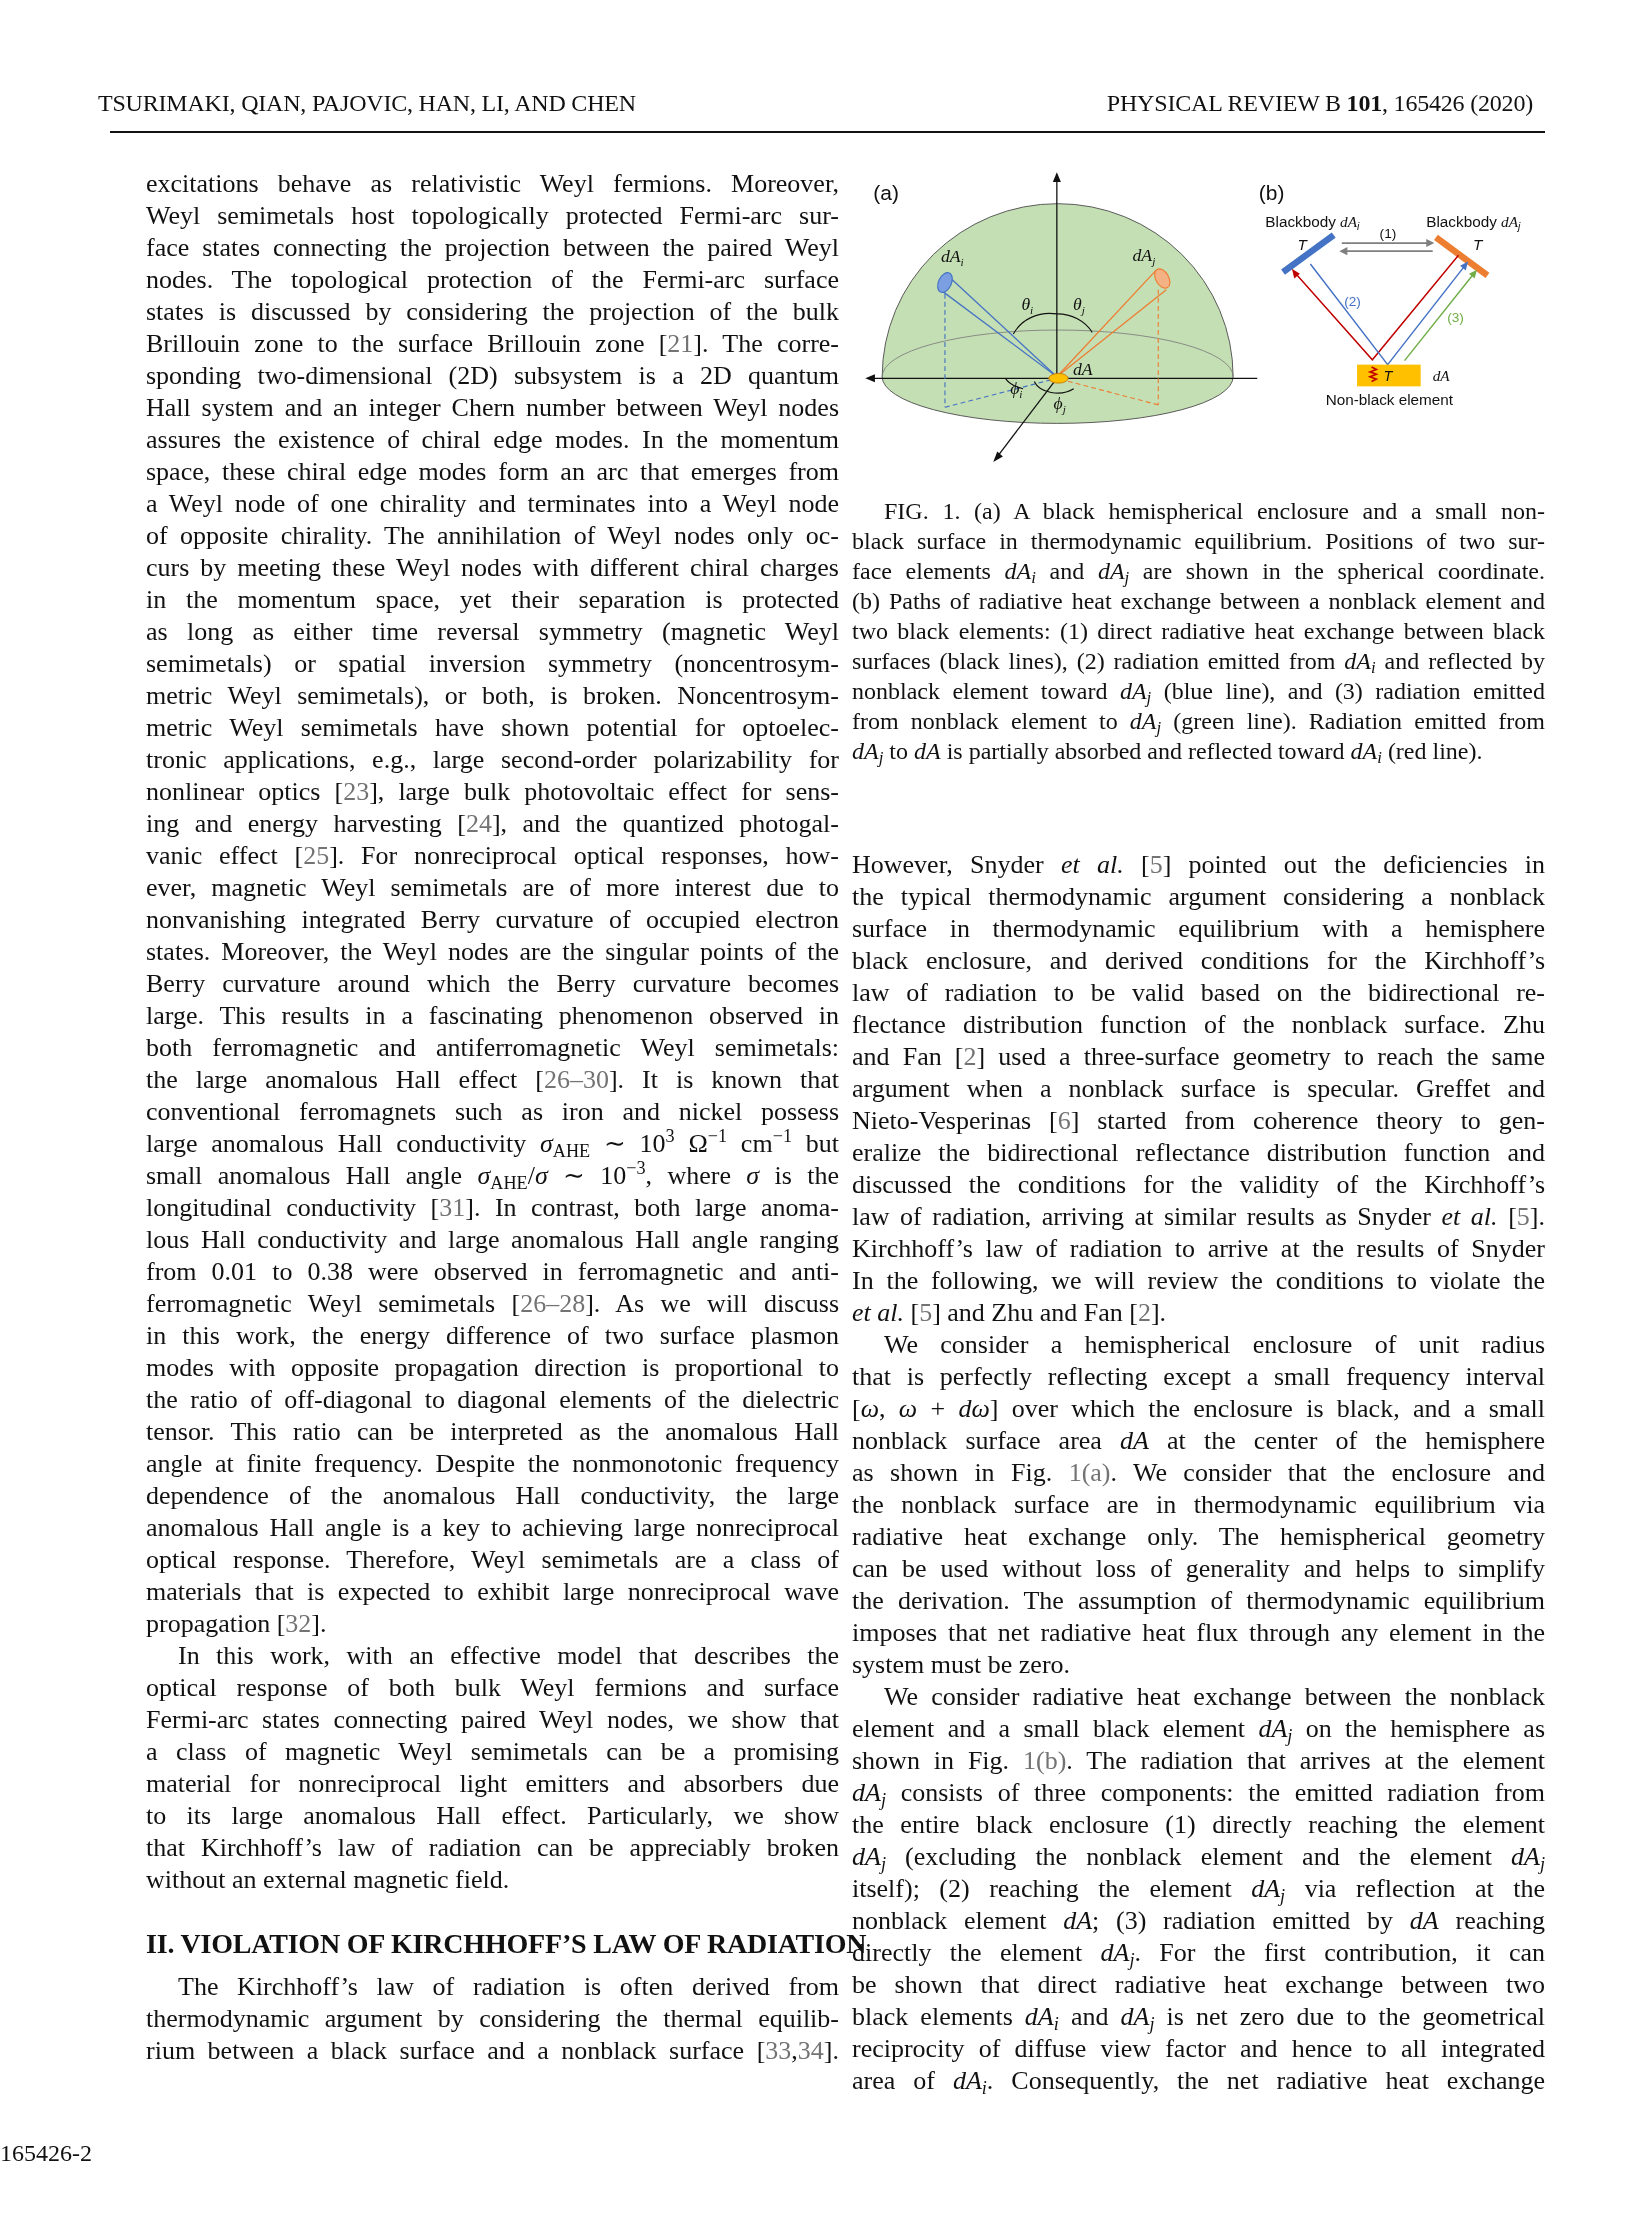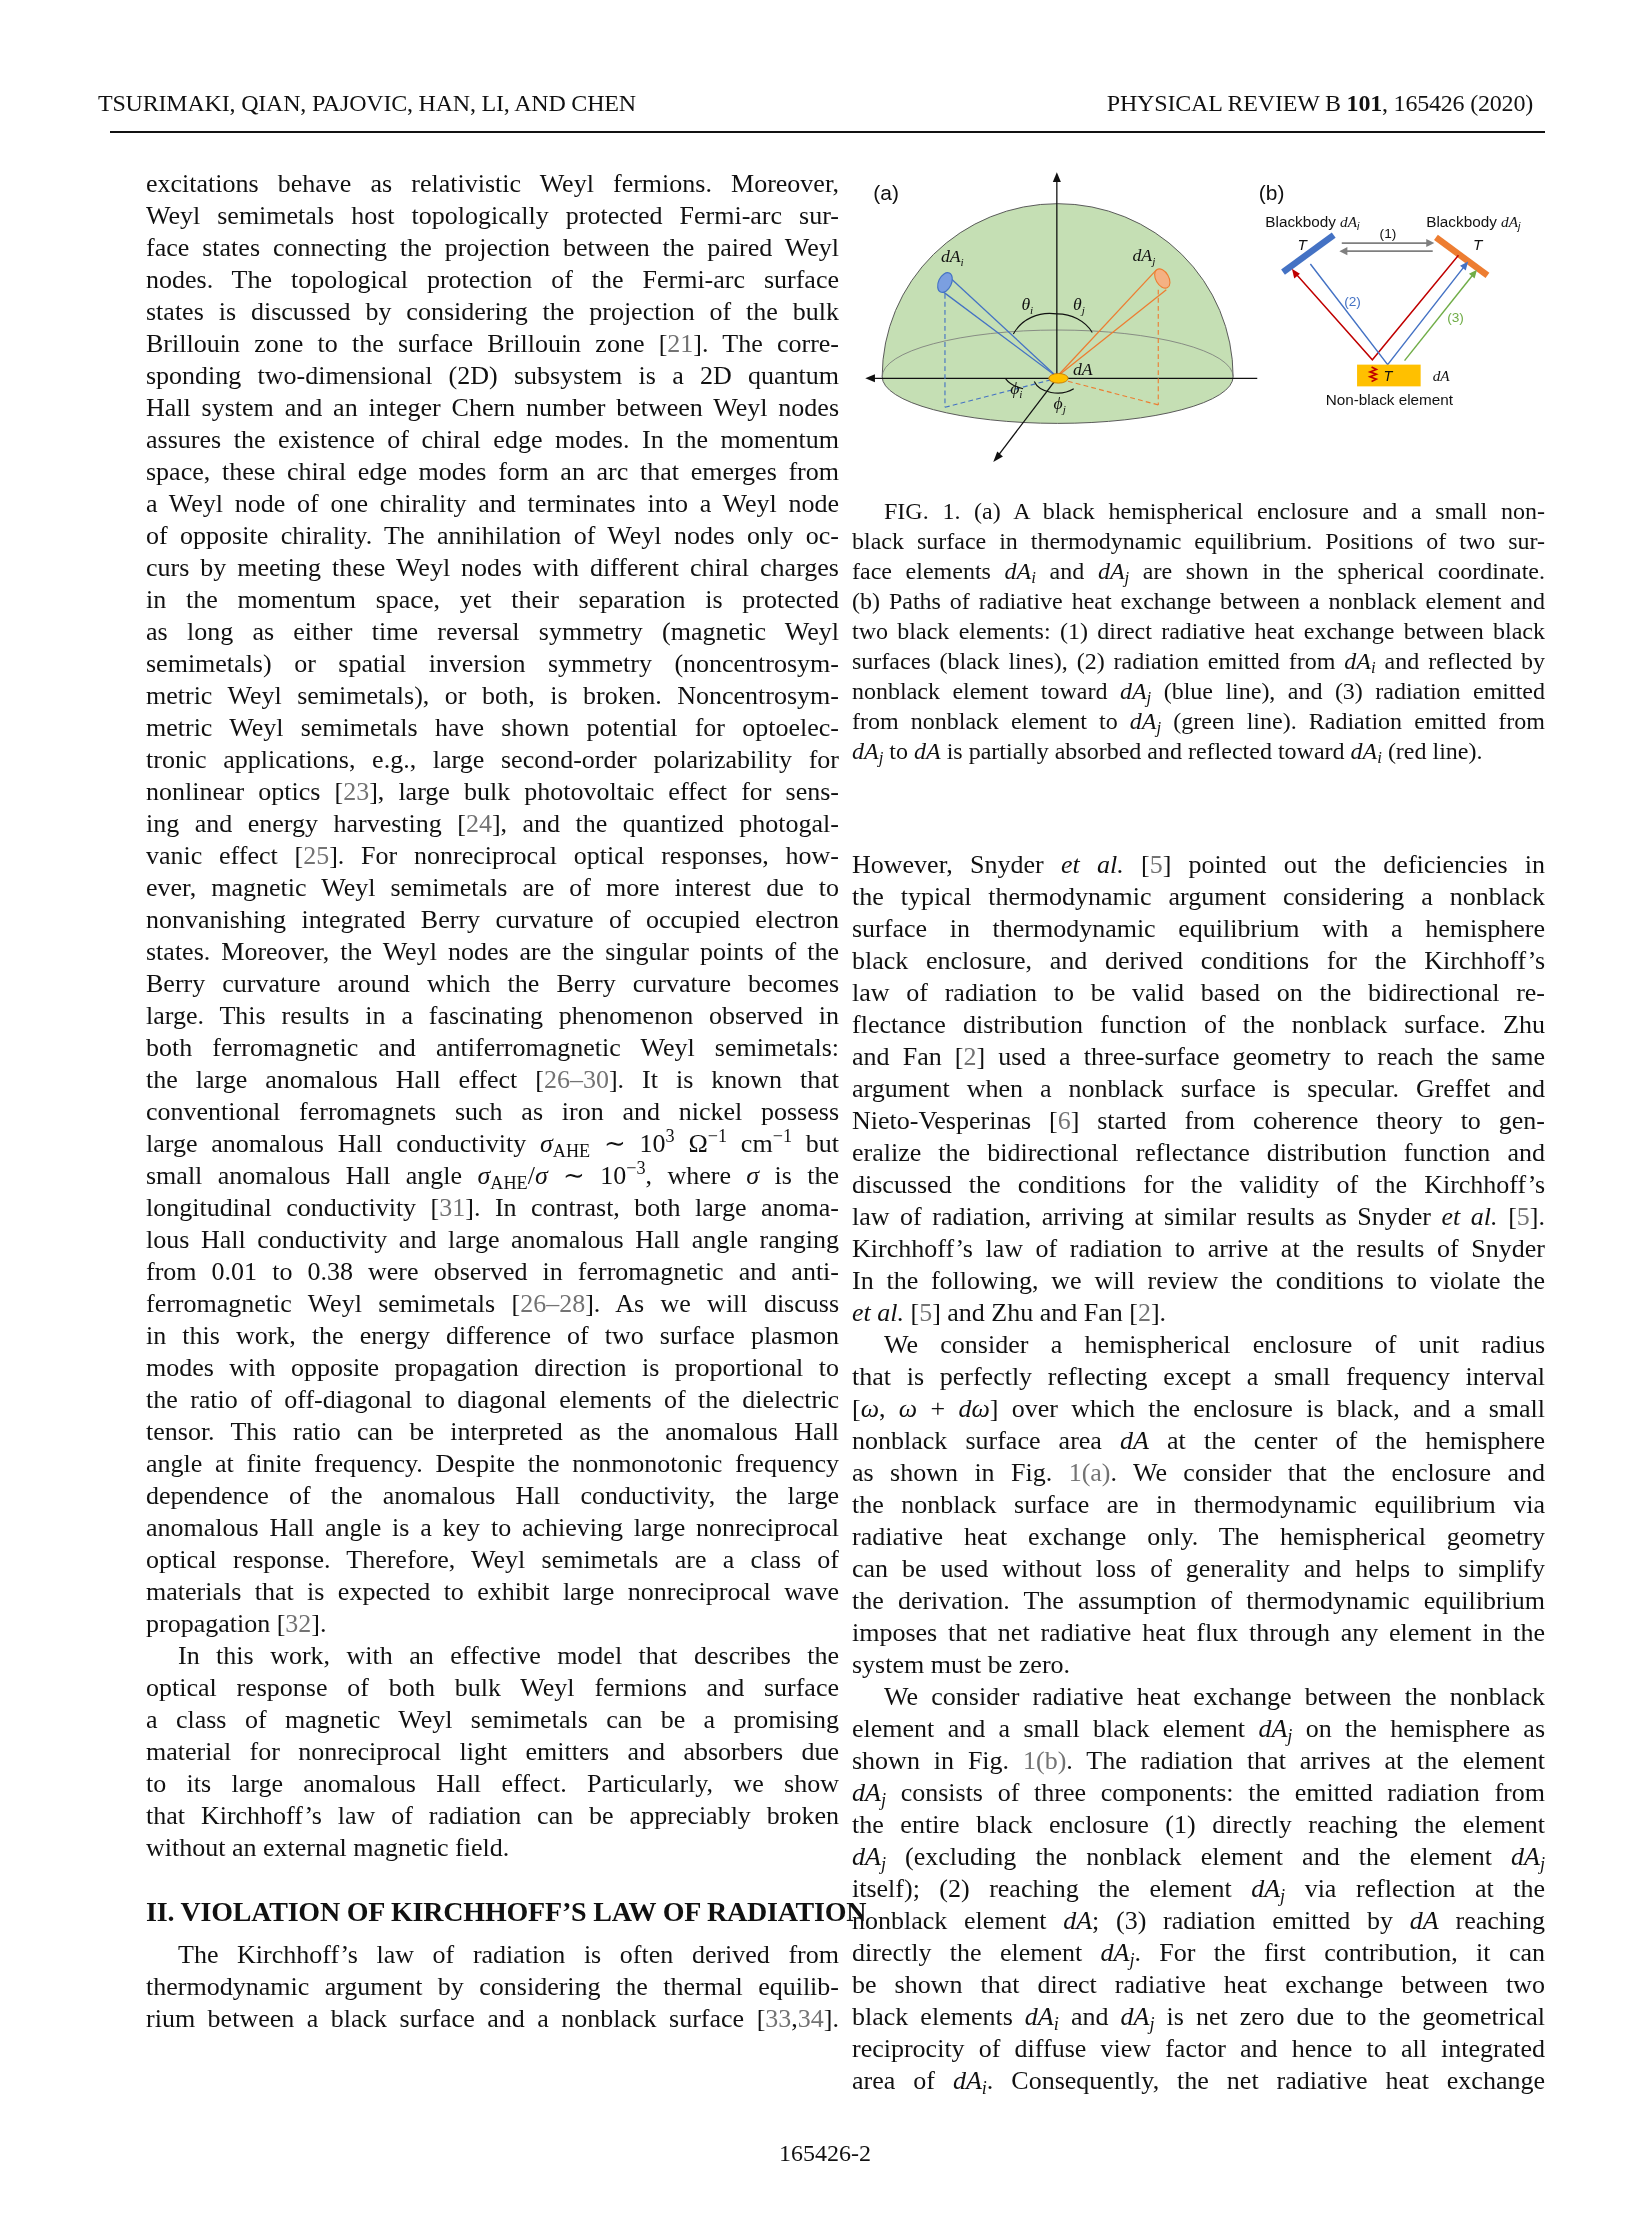--- a/index.html
+++ b/index.html
@@ -20,21 +20,21 @@
   .cite { color: #737373; }
   .it { font-style: italic; }
   sub { font-size: 0.7em; vertical-align: -0.25em; line-height: 0; }
   sup { font-size: 0.7em; vertical-align: 0.55em; line-height: 0; }
   .section-head { font-weight: bold; text-align: right; font-size: 28px; letter-spacing: -0.2px; }
 
   .figure { position: absolute; left: 852px; top: 161px; width: 693px; height: 330px; }
   .caption { position: absolute; left: 852px; top: 496px; width: 693px; font-size: 24px; line-height: 30px; }
   .caption .line { height: 30px; }
 
-  .page-number { position: absolute; top: 2140px; left: 0; width: 1650px; text-align: center; font-size: 24px; }
+  .page-number { position: absolute; top: 2140px; left: 0; width: 1650px; text-align: left; font-size: 24px; }
 </style>
 </head>
 <body>
 
 <div class="running-head">
   <span class="left">TSURIMAKI, QIAN, PAJOVIC, HAN, LI, AND CHEN</span>
   <span class="right"><span>PHYSICAL REVIEW B </span><b>101</b><span>, 165426 (2020)</span></span>
 </div>
 <div class="head-rule"></div>
 
@@ -80,20 +80,21 @@
     <span class="line"><span>the ratio of off-diagonal to diagonal elements of the dielectric</span></span>
     <span class="line"><span>tensor. This ratio can be interpreted as the anomalous Hall</span></span>
     <span class="line"><span>angle at finite frequency. Despite the nonmonotonic frequency</span></span>
     <span class="line"><span>dependence of the anomalous Hall conductivity, the large</span></span>
     <span class="line"><span>anomalous Hall angle is a key to achieving large nonreciprocal</span></span>
     <span class="line"><span>optical response. Therefore, Weyl semimetals are a class of</span></span>
     <span class="line"><span>materials that is expected to exhibit large nonreciprocal wave</span></span>
     <span class="line last"><span>propagation [</span><span class="cite">32</span><span>].</span></span>
     <span class="line indent"><span>In this work, with an effective model that describes the</span></span>
     <span class="line"><span>optical response of both bulk Weyl fermions and surface</span></span>
+    <span class="line"><span>Fermi-arc states connecting paired Weyl nodes, we show that</span></span>
     <span class="line"><span>a class of magnetic Weyl semimetals can be a promising</span></span>
     <span class="line"><span>material for nonreciprocal light emitters and absorbers due</span></span>
     <span class="line"><span>to its large anomalous Hall effect. Particularly, we show</span></span>
     <span class="line"><span>that Kirchhoff’s law of radiation can be appreciably broken</span></span>
     <span class="line last"><span>without an external magnetic field.</span></span>
     <span class="line last"><span></span></span>
     <span class="line section-head last"><span>II. VIOLATION OF KIRCHHOFF’S LAW OF RADIATION</span></span>
     <span class="line last" style="height: 11.3px;"><span></span></span>
     <span class="line indent"><span>The Kirchhoff’s law of radiation is often derived from</span></span>
     <span class="line"><span>thermodynamic argument by considering the thermal equilib-</span></span>

